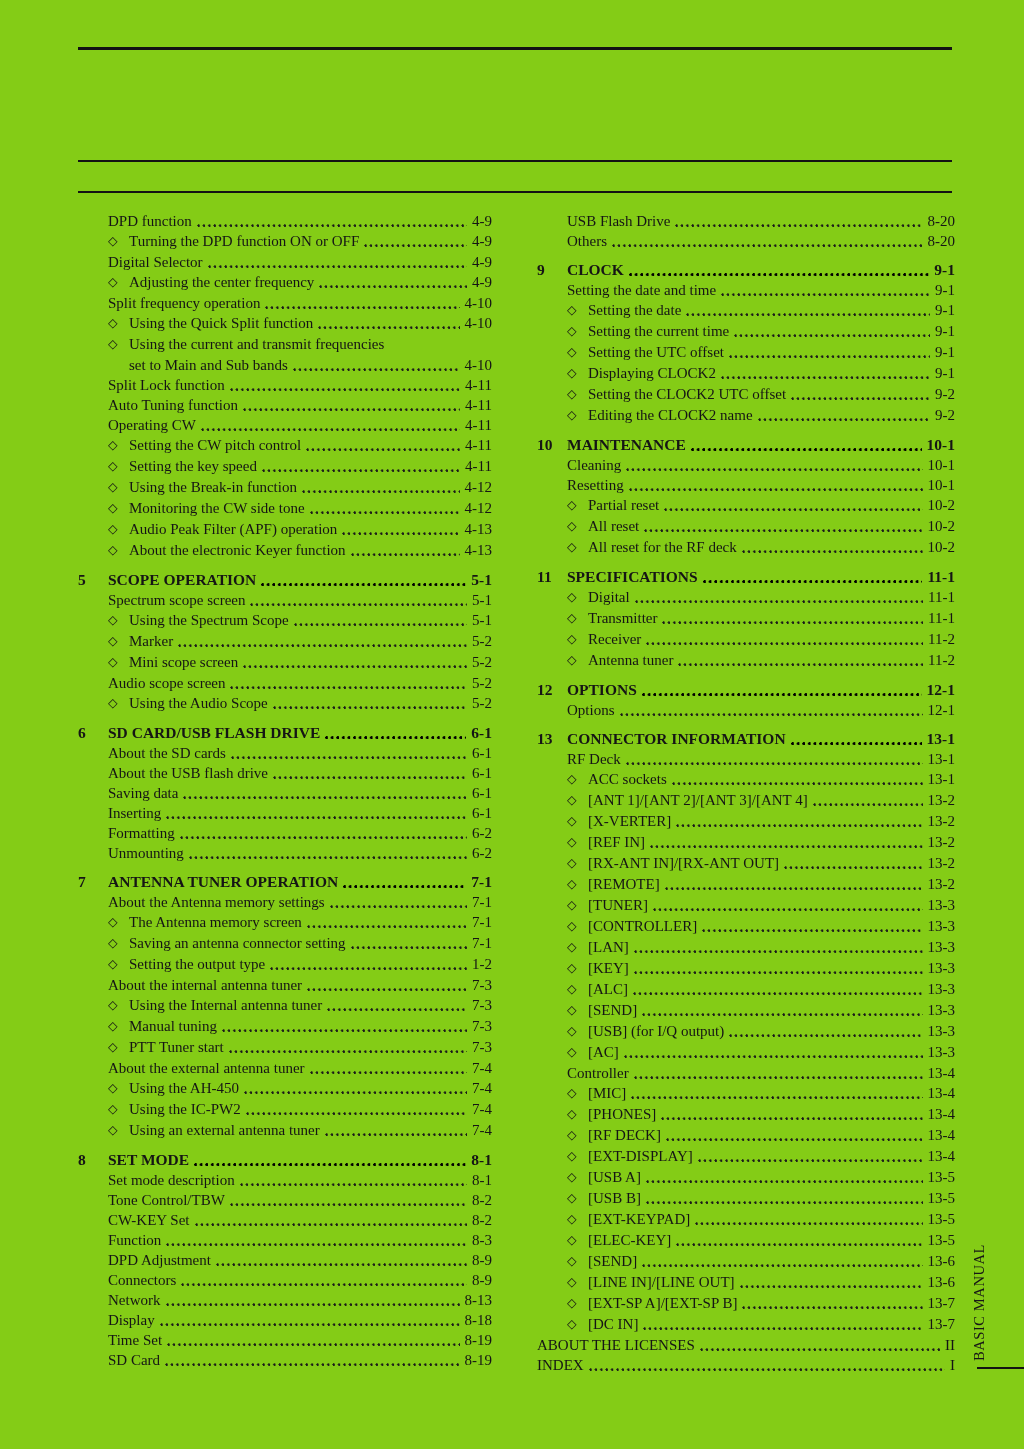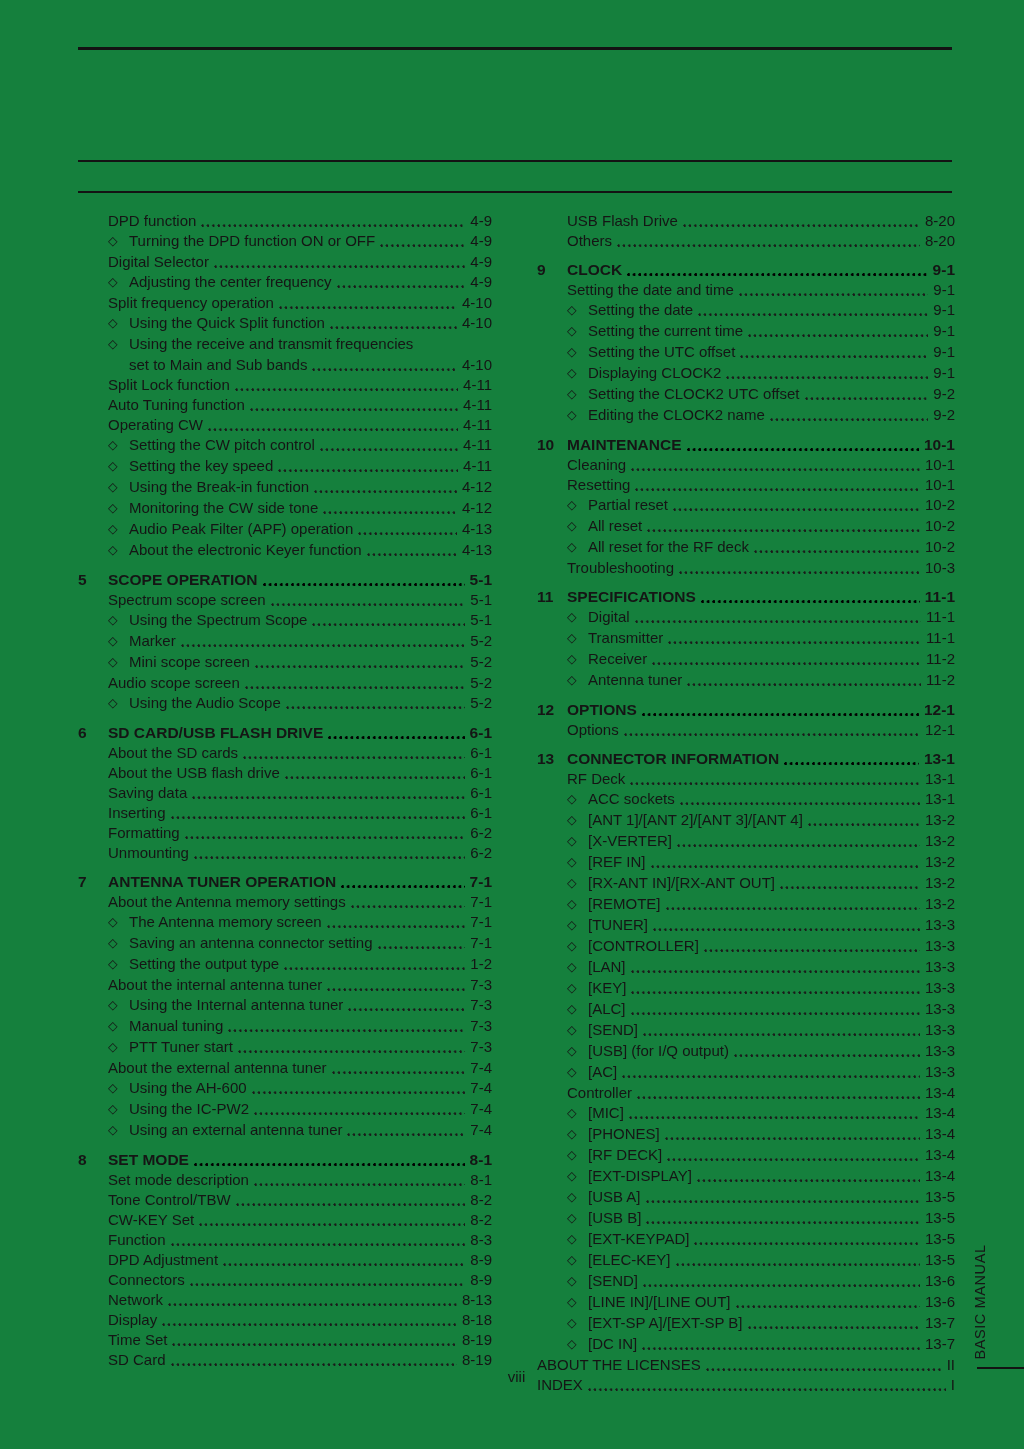--- a/index.html
+++ b/index.html
@@ -1,18 +1,18 @@
 <!DOCTYPE html>
 <html><head>
 <meta charset="utf-8">
 <style>
   html,body { margin:0; padding:0; background:#ffffff; }
   .page {
-    position:relative; width:1024px; height:1449px; background:#15803d;
-    color:#151515; font-family:Liberation Sans, sans-serif; overflow:hidden;
+    position:relative; width:1024px; height:1449px; background:#84cc16;
+    color:#151515; font-family:Liberation Serif, serif; overflow:hidden;
   }
   .hr { position:absolute; background:#131313; }
   .rule-a { left:78px; top:47px;  width:874px; height:3px; }
   .rule-b { left:78px; top:160px; width:874px; height:2px; }
   .rule-c { left:78px; top:191px; width:874px; height:2px; }
   .side-rule { left:977px; top:1367px; width:47px; height:2px; }
 
   .cols { position:absolute; left:78px; top:211px; width:877px; display:flex; gap:45px; }
   .col  { width:414px; }
   .col.right { width:418px; }
@@ -84,21 +84,21 @@
           <span class="pg">4-10</span>
         </div>
         <div class="row sub">
           <span class="dia">◇</span>
           <span class="lbl">Using the Quick Split function</span>
           <span class="leader"></span>
           <span class="pg">4-10</span>
         </div>
         <div class="row subwrap">
           <span class="dia">◇</span>
-          <span class="lbl">Using the receive and transmit frequencies</span>
+          <span class="lbl">Using the current and transmit frequencies</span>
         </div>
         <div class="row cont">
           <span class="lbl">set to Main and Sub bands</span>
           <span class="leader"></span>
           <span class="pg">4-10</span>
         </div>
         <div class="row item">
           <span class="lbl">Split Lock function</span>
           <span class="leader"></span>
           <span class="pg">4-11</span>
@@ -277,21 +277,21 @@
           <span class="leader"></span>
           <span class="pg">7-3</span>
         </div>
         <div class="row item">
           <span class="lbl">About the external antenna tuner</span>
           <span class="leader"></span>
           <span class="pg">7-4</span>
         </div>
         <div class="row sub">
           <span class="dia">◇</span>
-          <span class="lbl">Using the AH-600</span>
+          <span class="lbl">Using the AH-450</span>
           <span class="leader"></span>
           <span class="pg">7-4</span>
         </div>
         <div class="row sub">
           <span class="dia">◇</span>
           <span class="lbl">Using the IC-PW2</span>
           <span class="leader"></span>
           <span class="pg">7-4</span>
         </div>
         <div class="row sub">
@@ -442,25 +442,20 @@
           <span class="lbl">All reset</span>
           <span class="leader"></span>
           <span class="pg">10-2</span>
         </div>
         <div class="row sub">
           <span class="dia">◇</span>
           <span class="lbl">All reset for the RF deck</span>
           <span class="leader"></span>
           <span class="pg">10-2</span>
         </div>
-        <div class="row item">
-          <span class="lbl">Troubleshooting</span>
-          <span class="leader"></span>
-          <span class="pg">10-3</span>
-        </div>
         <div class="row chapter">
           <span class="num">11</span>
           <span class="lbl">SPECIFICATIONS</span>
           <span class="leader"></span>
           <span class="pg">11-1</span>
         </div>
         <div class="row sub">
           <span class="dia">◇</span>
           <span class="lbl">Digital</span>
           <span class="leader"></span>
@@ -673,19 +668,18 @@
           <span class="pg">II</span>
         </div>
         <div class="row root">
           <span class="lbl">INDEX</span>
           <span class="leader"></span>
           <span class="pg">I</span>
         </div>
       </div>
   </div>
 
-  <div class="page-number">viii</div>
 
   <div class="side-tab">
     <span class="side-tab-text">BASIC MANUAL</span>
   </div>
   <div class="hr side-rule"></div>
 </div>
 
 </body></html>

